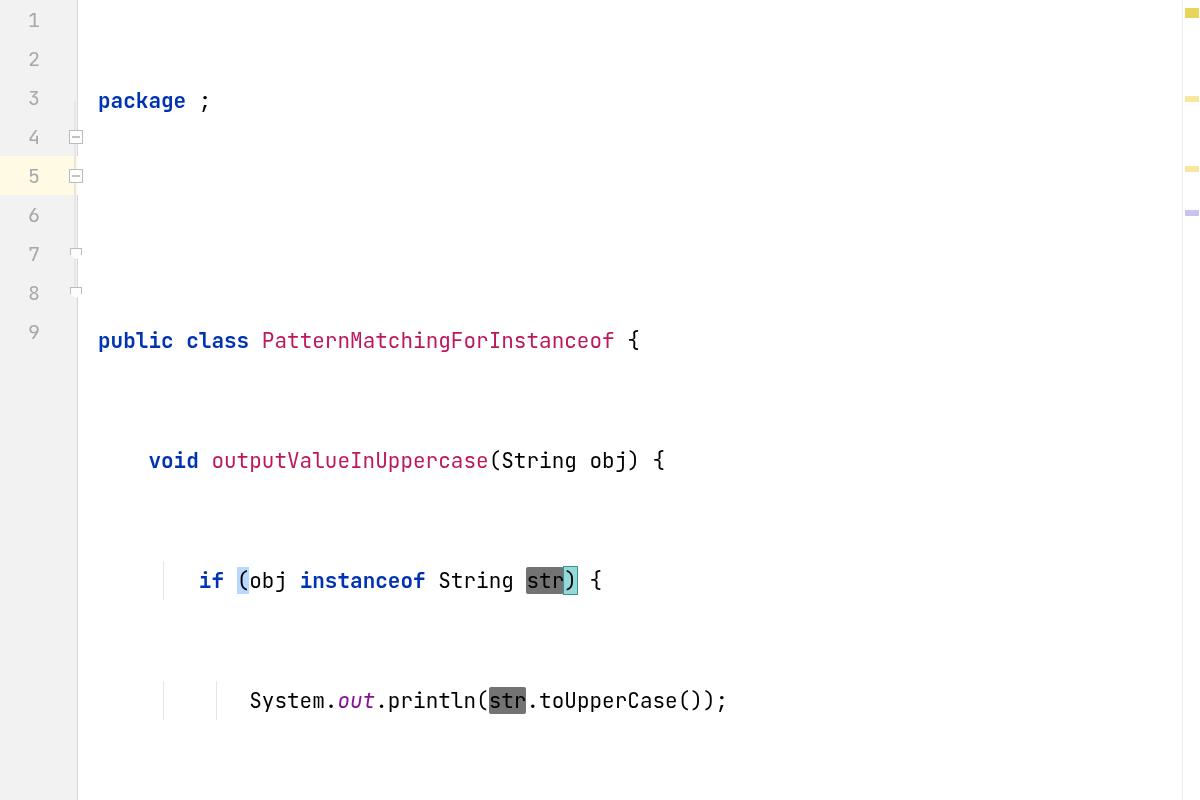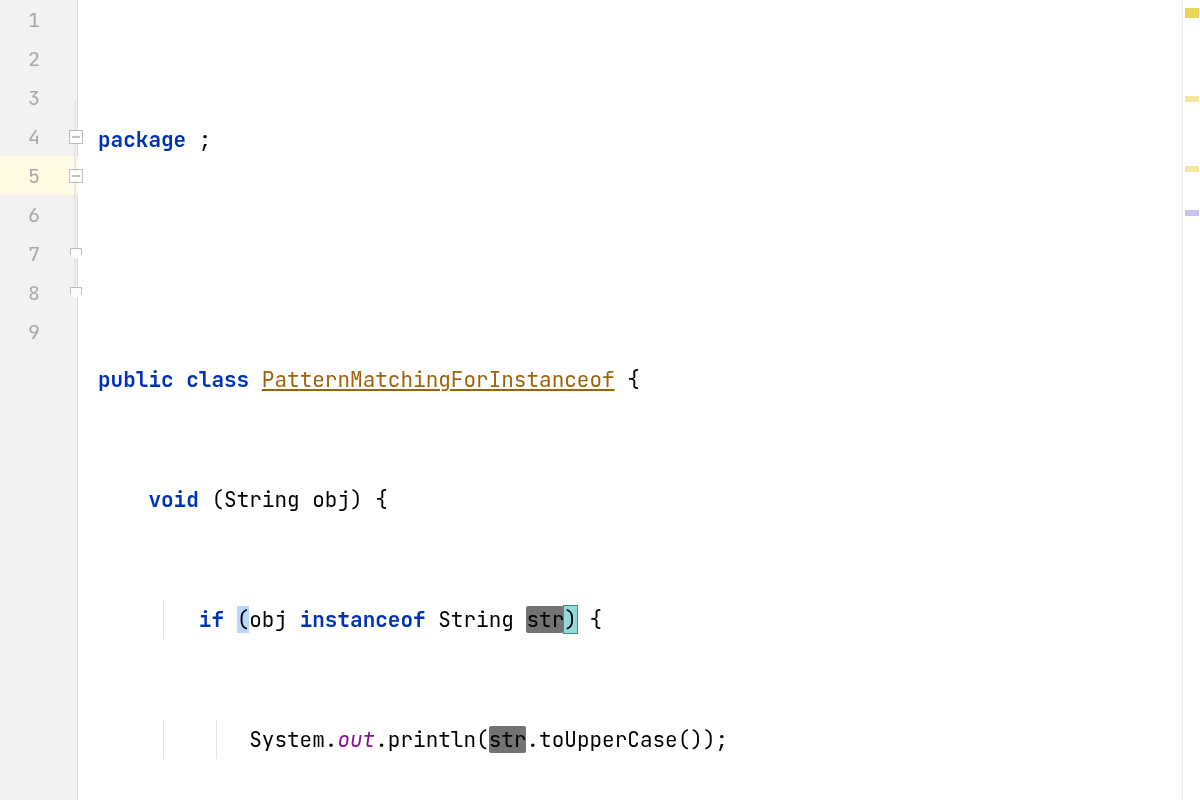--- a/index.html
+++ b/index.html
@@ -68,35 +68,34 @@
     border:1px solid #bcbcbc;
     background:#fdfdfd;
     clip-path: polygon(0 0, 100% 0, 100% 60%, 50% 100%, 0 60%);
   }
 
   .code-area {
     flex: 1;
     position: relative;
     padding-left: 20px;
     white-space: pre;
-    margin-top: 39px;
   }
   .code-row {
     height: 39px;
     display: flex;
     align-items: center;
     position: relative;
   }
   .caret-line {
     position:absolute; left:0; right:0; top:0; bottom:0;
     background:#fffae3;
     z-index:-1;
   }
   .tok-kw { color:#0033b3; font-weight:bold; }
-  .tok-def { color:#a16207;text-decoration:underline; }
+  .tok-def { color:#be185d; }
   .tok-id { color:#000000; }
   .tok-punct { color:#000000; }
   .tok-field-italic { color:#871094; font-style:italic; }
   .hl-usage { background:#737373; border-radius:2px; }
   .hl-paren { background:#b8d8ff; }
   .hl-caret-paren {
     background:#93d9d9;
     outline:1px solid #3a9393;
   }
   .caret {
@@ -186,21 +185,21 @@
   </div>
 
   <div class="code-area">
     
     <div class="code-row"><span class="tok-kw">package</span><span> </span><span class="tok-punct">;</span></div>
     
     <div class="code-row"></div>
     
     <div class="code-row"><span class="tok-kw">public</span><span> </span><span class="tok-kw">class</span><span> </span><span class="tok-def">PatternMatchingForInstanceof</span><span> </span><span class="tok-punct">{</span></div>
     
-    <div class="code-row"><span>    </span><span class="tok-kw">void</span><span> </span><span class="tok-punct">(</span><span class="tok-id">String</span><span> </span><span class="tok-id">obj</span><span class="tok-punct">)</span><span class="tok-punct"> {</span></div>
+    <div class="code-row"><span>    </span><span class="tok-kw">void</span><span> </span><span class="tok-def">outputValueInUppercase</span><span class="tok-punct">(</span><span class="tok-id">String</span><span> </span><span class="tok-id">obj</span><span class="tok-punct">)</span><span class="tok-punct"> {</span></div>
     
     <div class="code-row">
       <div class="caret-line"></div>
       <span class="indent-guide" style="left:65px"></span>
       <span>        </span><span class="tok-kw">if</span><span> </span><span class="tok-punct hl-paren">(</span><span class="tok-id">obj</span><span> </span><span class="tok-kw">instanceof</span><span> </span><span class="tok-id">String</span><span> </span><span class="tok-id hl-usage">str</span><span class="caret"></span><span class="tok-punct hl-caret-paren">)</span><span class="tok-punct"> {</span>
     </div>
     
     <div class="code-row">
       <span class="indent-guide" style="left:65px"></span>
       <span class="indent-guide" style="left:118px"></span>

